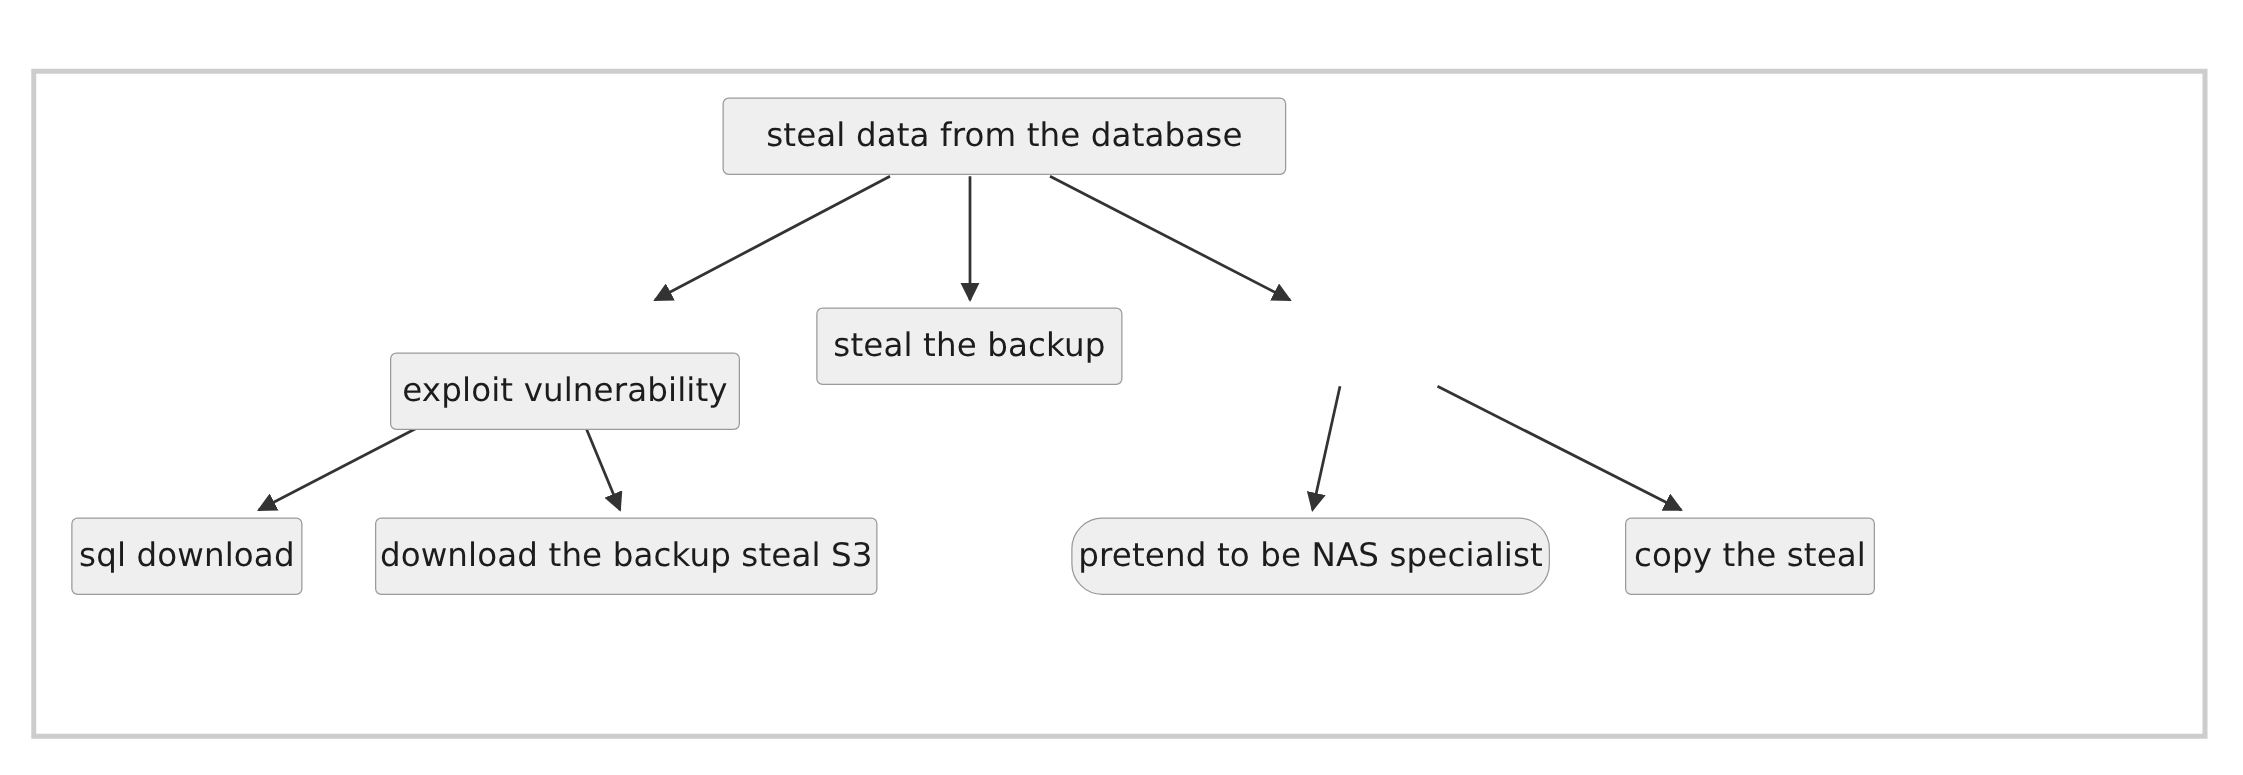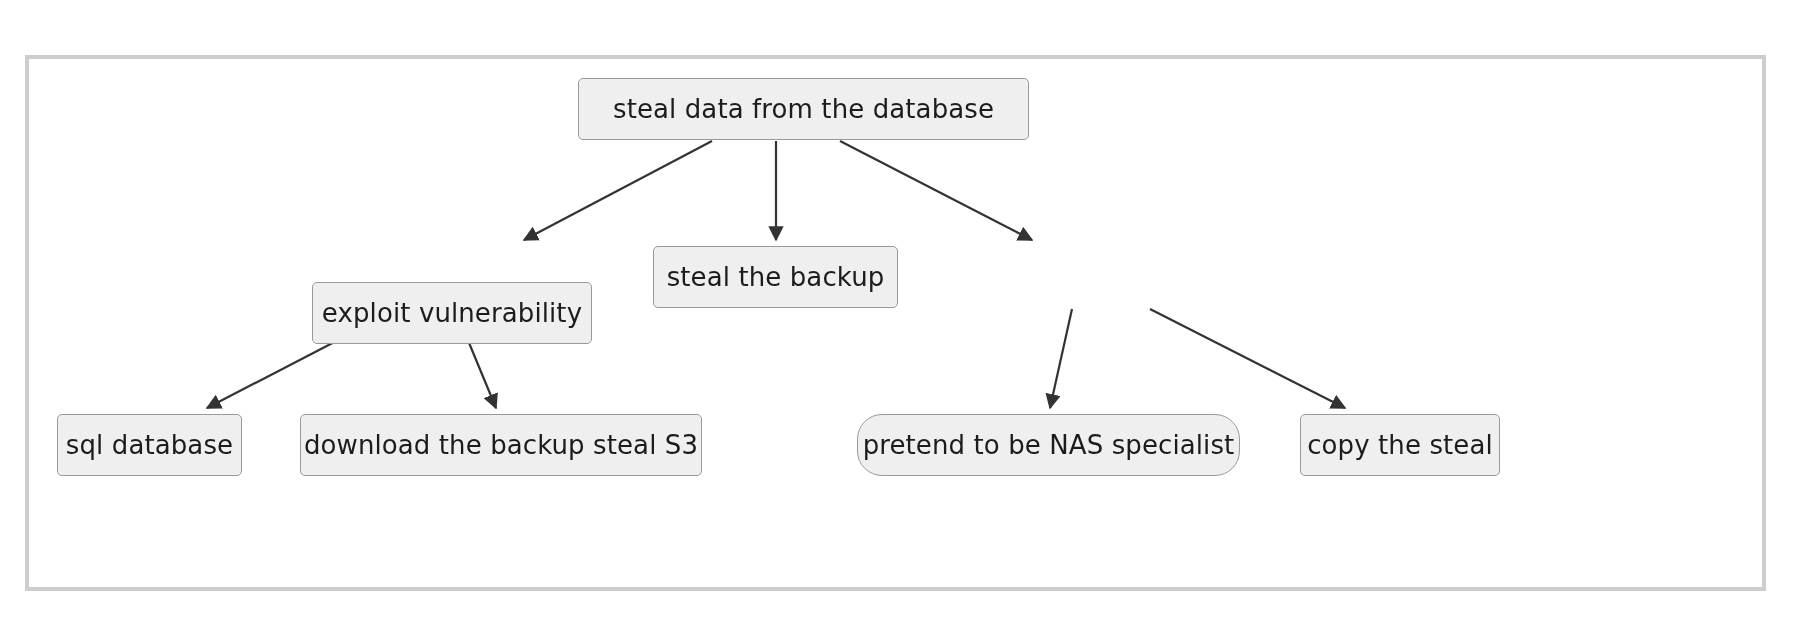--- a/index.html
+++ b/index.html
@@ -93,21 +93,21 @@
   <div class="node" style="left:312px; top:246px; width:280px;margin-top:36px;">
     <span class="node-label">exploit vulnerability</span>
   </div>
 
   <div class="node" style="left:653px; top:246px; width:245px;">
     <span class="node-label">steal the backup</span>
   </div>
 
 
   <div class="node" style="left:57px; top:414px; width:185px;">
-    <span class="node-label">sql database</span>
+    <span class="node-label">sql download</span>
   </div>
 
   <div class="node" style="left:300px; top:414px; width:402px;">
     <span class="node-label">download the backup steal S3</span>
   </div>
 
   <div class="node" style="left:857px; top:414px; width:383px;border-radius:25px;">
     <span class="node-label">pretend to be NAS specialist</span>
   </div>
 

